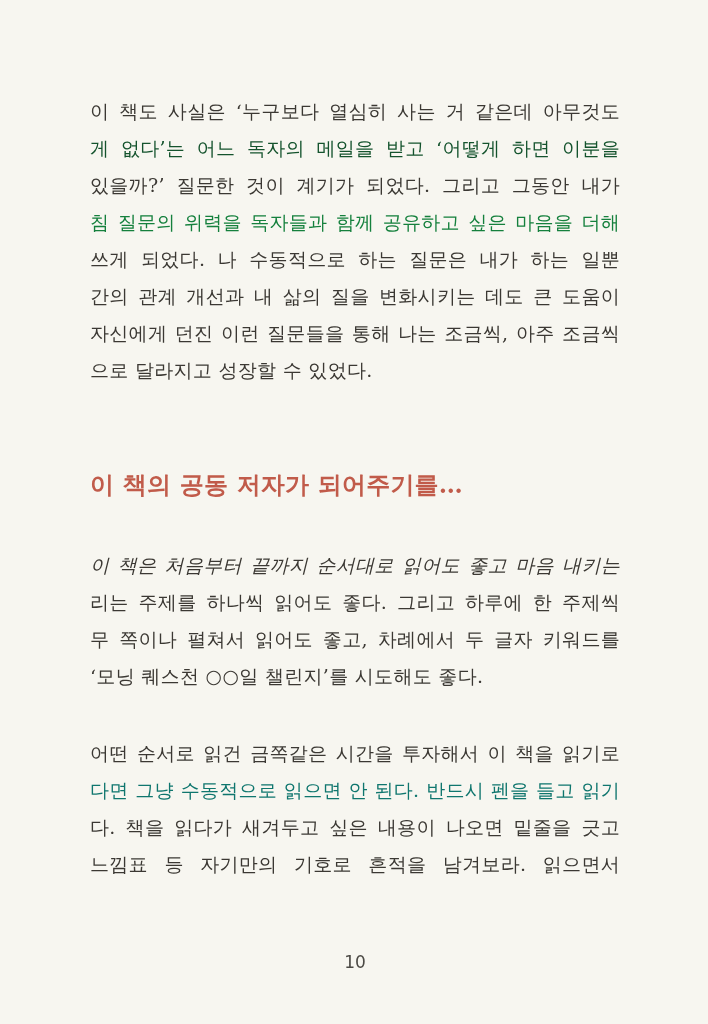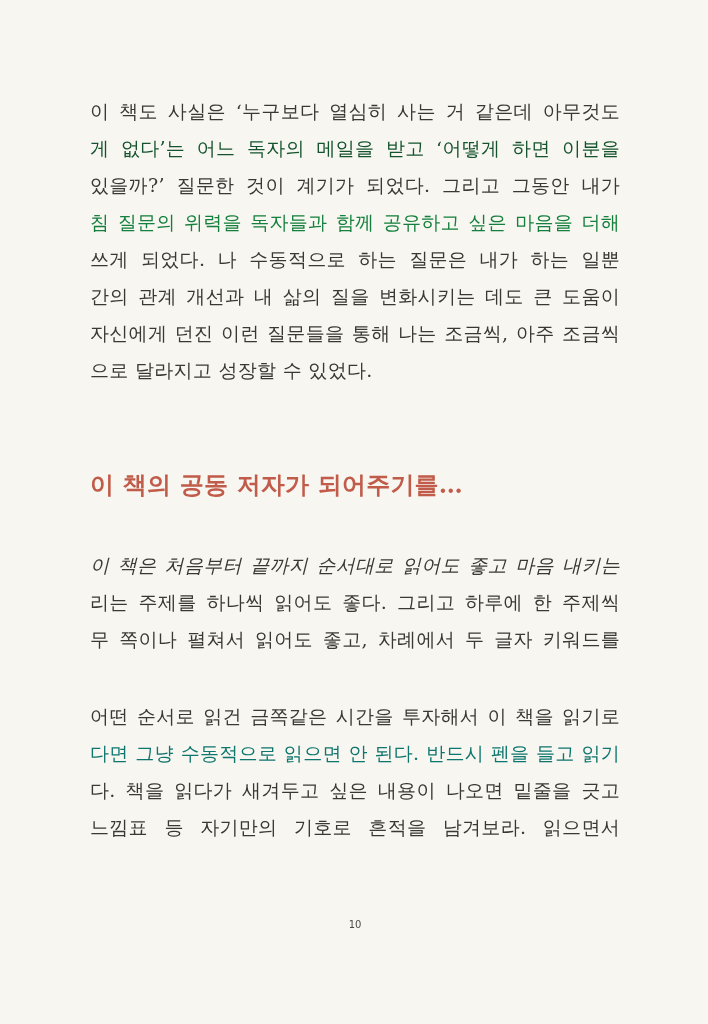--- a/index.html
+++ b/index.html
@@ -50,21 +50,21 @@
     line-height: 30px;
     height: 30px;
     font-weight: bold;
     letter-spacing: 0.2px;
   }
   .para-2 { margin-top: 47px; }
   .para-3 { margin-top: 40px; }
   .page-number {
     margin-top: 69px;
     text-align: center;
-    font-size: 10px;
+    font-size: 17px;
     line-height: 20px;
     color: #4c4a45;
     font-family: "DejaVu Sans", "Liberation Sans", sans-serif;
   }
 </style>
 </head>
 <body style="background: rgb(247, 246, 240);">
 
 <div class="page" style="background: rgb(247, 246, 240);">
 
@@ -78,20 +78,21 @@
     <div class="text-line" style="color: rgb(59, 56, 51);">자신에게 던진 이런 질문들을 통해 나는 조금씩, 아주 조금씩 좋은 쪽</div>
     <div class="text-line last" style="color: rgb(59, 56, 51);">으로 달라지고 성장할 수 있었다.</div>
   </div>
 
   <h2 class="section-heading" style="color: rgb(193, 91, 74);">이 책의 공동 저자가 되어주기를…</h2>
 
   <div class="paragraph para-2">
     <div class="text-line" style="color: rgb(59, 56, 51); font-style: italic;">이 책은 처음부터 끝까지 순서대로 읽어도 좋고 마음 내키는 대로 아</div>
     <div class="text-line" style="color: rgb(59, 56, 51);">리는 주제를 하나씩 읽어도 좋다. 그리고 하루에 한 주제씩 읽으며</div>
     <div class="text-line" style="color: rgb(59, 56, 51);">무 쪽이나 펼쳐서 읽어도 좋고, 차례에서 두 글자 키워드를 보면서 끌</div>
+    <div class="text-line last" style="color: rgb(59, 56, 51);">‘모닝 퀘스천 ○○일 챌린지’를 시도해도 좋다.</div>
   </div>
 
   <div class="paragraph para-3">
     <div class="text-line" style="color: rgb(59, 56, 51);">어떤 순서로 읽건 금쪽같은 시간을 투자해서 이 책을 읽기로 결심했</div>
     <div class="text-line" style="color: #0f766e;">다면 그냥 수동적으로 읽으면 안 된다. 반드시 펜을 들고 읽기 바란</div>
     <div class="text-line" style="color: rgb(59, 56, 51);">다. 책을 읽다가 새겨두고 싶은 내용이 나오면 밑줄을 긋고 별표나</div>
     <div class="text-line" style="color: rgb(59, 56, 51);">느낌표 등 자기만의 기호로 흔적을 남겨보라. 읽으면서 떠오른 생각</div>
   </div>
 
   <div class="page-number">10</div>

